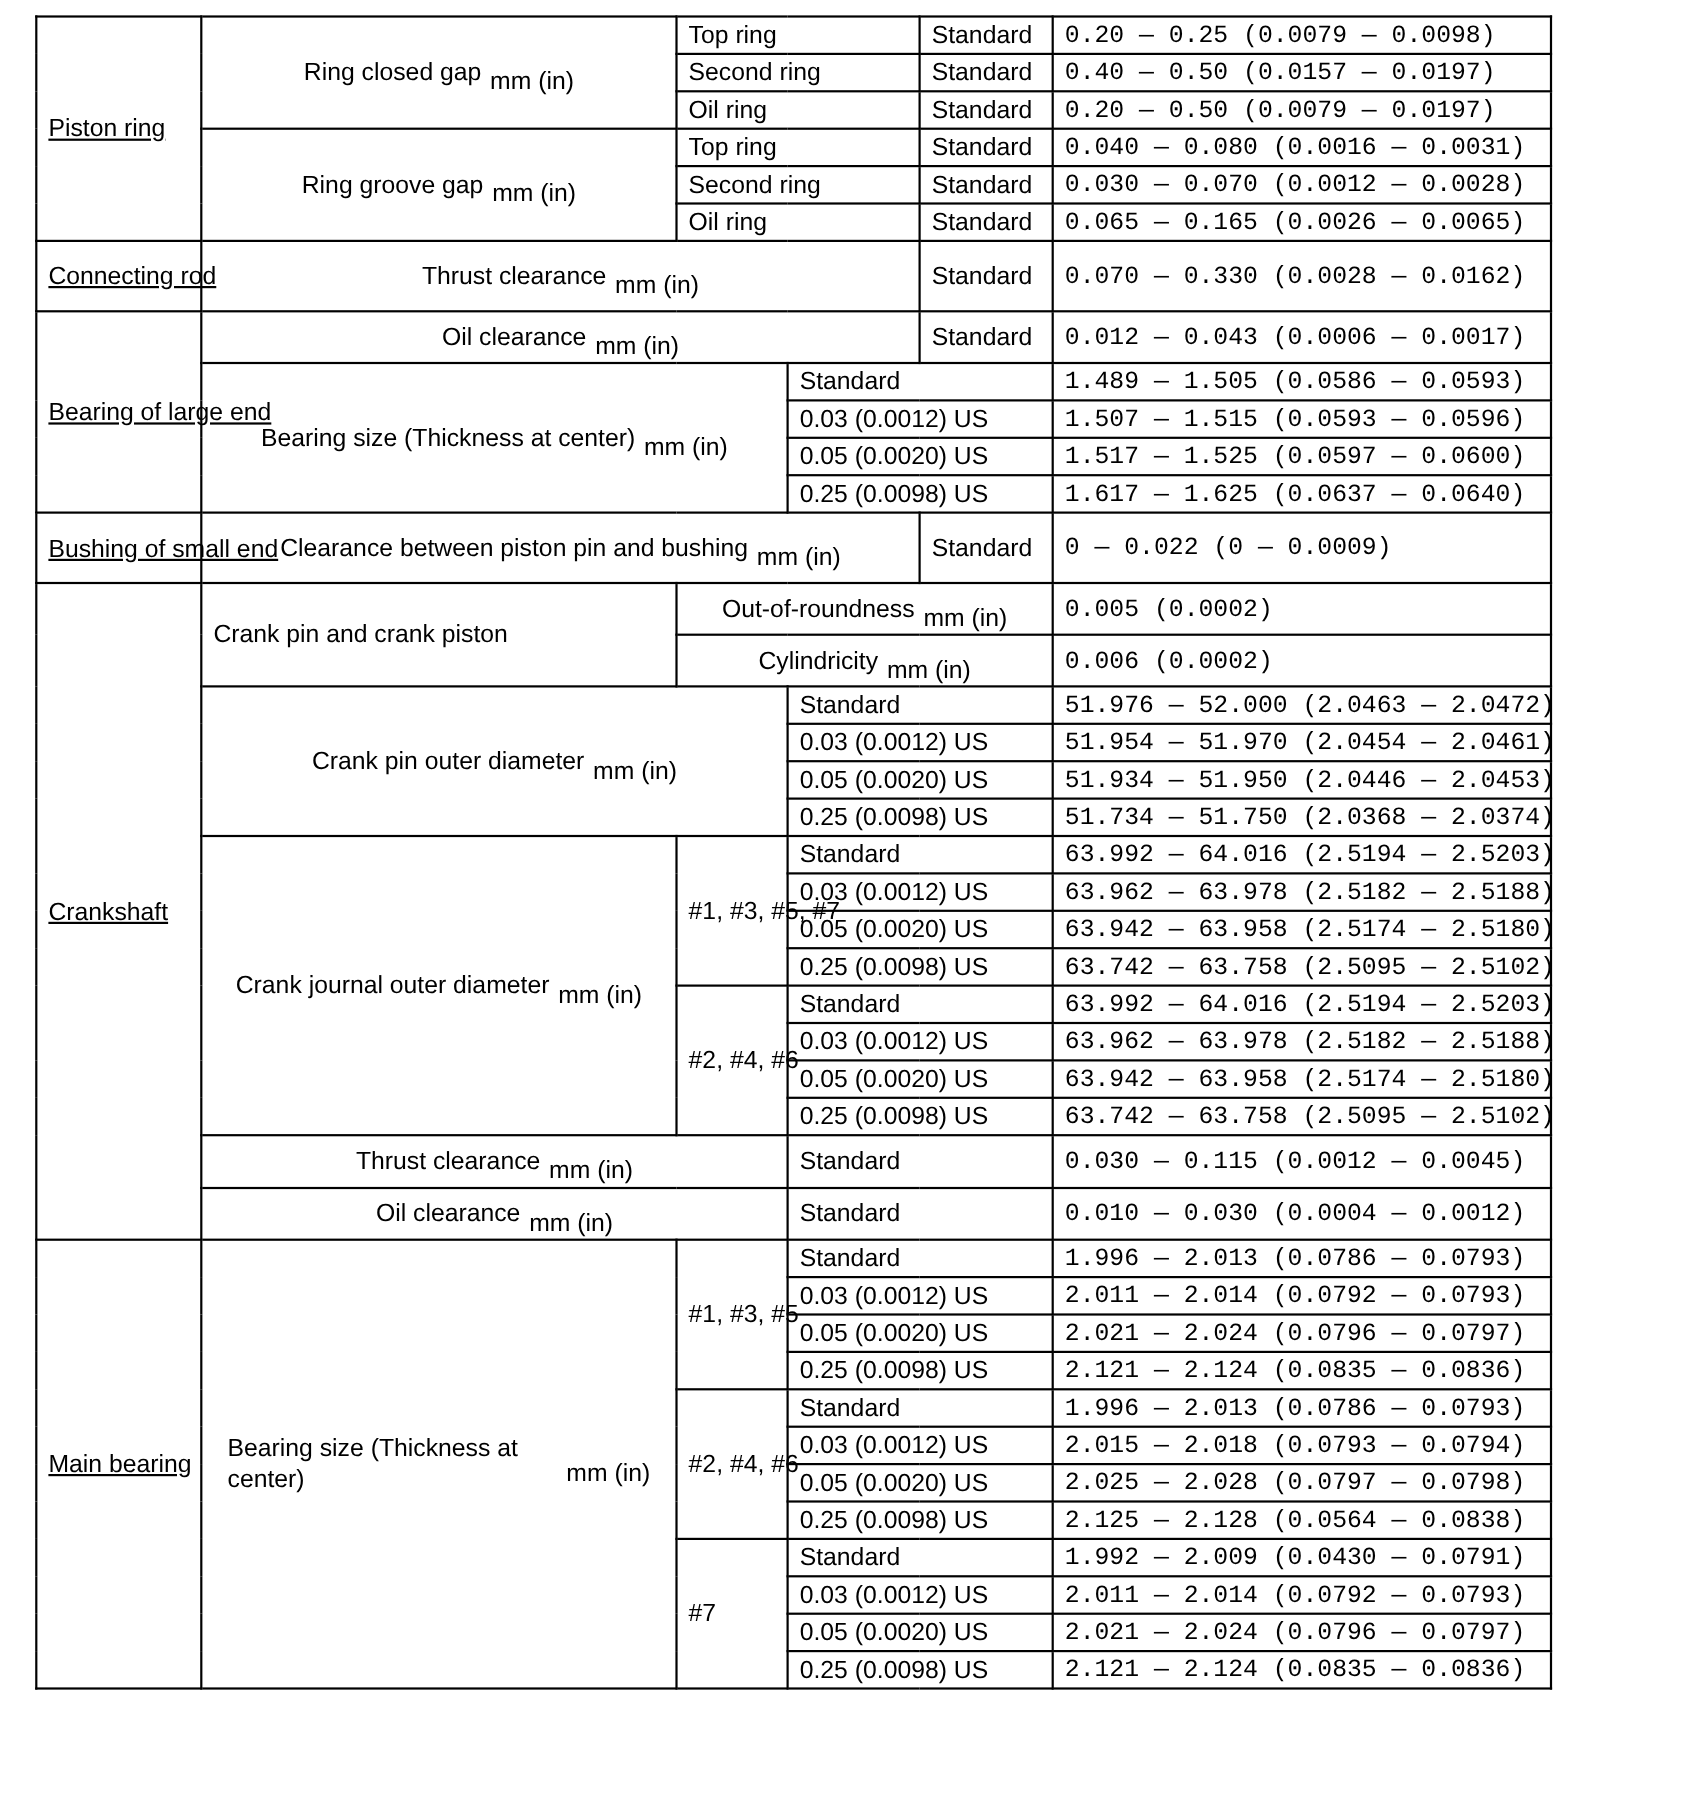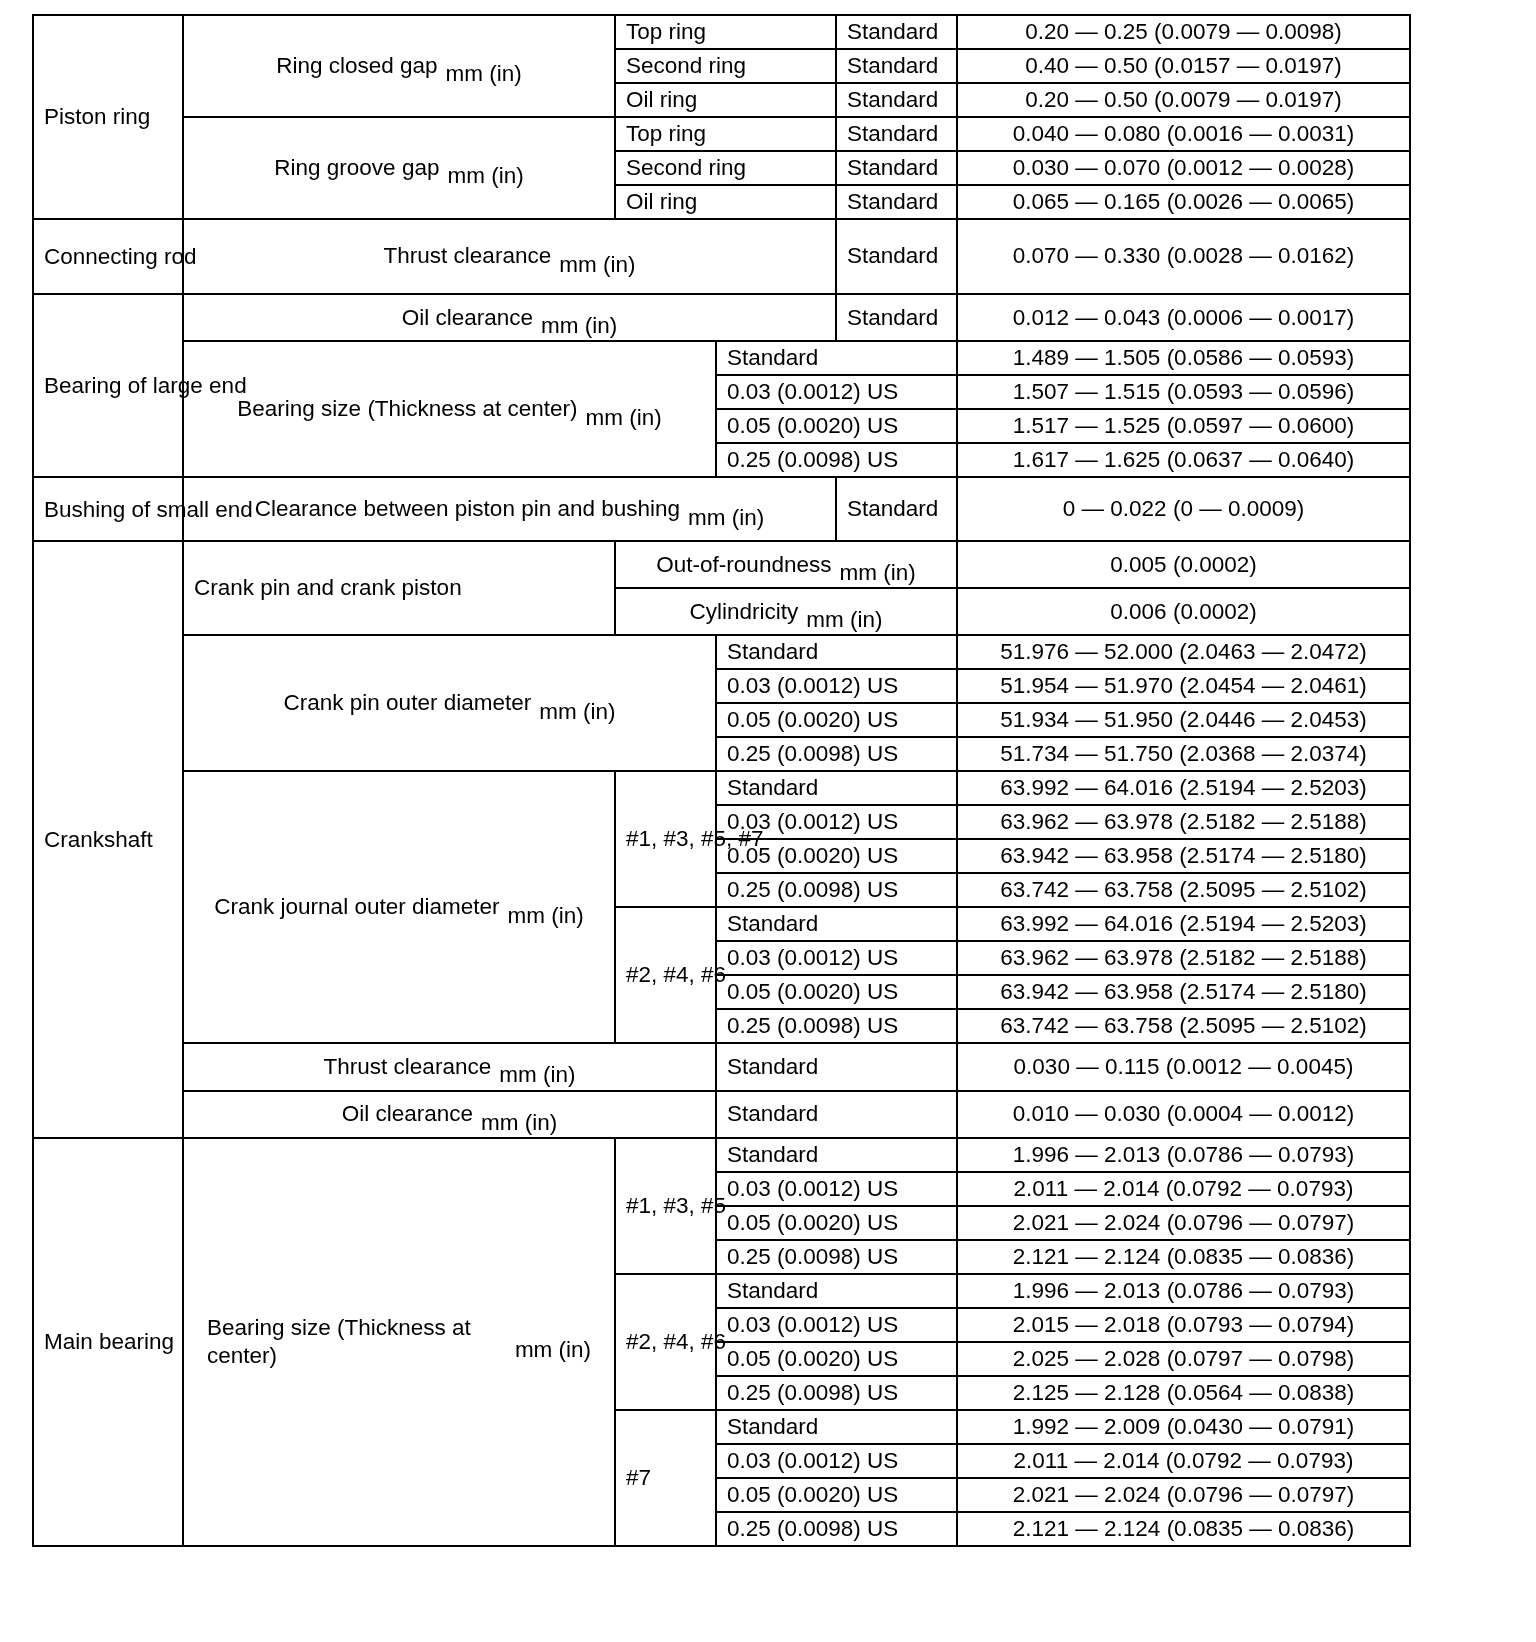--- a/index.html
+++ b/index.html
@@ -6,22 +6,22 @@
   body { width: 1536px; height: 1642px; position: relative; font-family: "Liberation Sans", sans-serif; color: #000; }
   table.spec {
     position: absolute; left: 32px; top: 14px;
     width: 1377px; border-collapse: collapse; table-layout: fixed;
     font-size: 22.5px; line-height: 1.25;
   }
   table.spec td {
     border: 2px solid #000; padding: 0 10px; height: 32px;
     vertical-align: middle; white-space: nowrap;
   }
-  td.cat { white-space: normal; line-height: 1.3; }
-  td.val { text-align: center; padding: 0 6px; }
+  td.cat { white-space: normal; line-height: 1.3; text-decoration: underline; }
+  td.val { padding: 0 6px; font-family: Liberation Mono, monospace; }
   .lbl { display: flex; justify-content: center; align-items: center; }
   .lbl .unit { margin-left: 8px; margin-top: 17px; }
   .wrap { white-space: normal; }
   .thick-top td, td.thick-top { border-top-width: 3px; }
 </style>
 </head>
 <body>
 
 <table class="spec">
   <colgroup>
@@ -72,21 +72,21 @@
       <td colspan="2">Second ring</td>
       <td>Standard</td>
       <td class="val">0.030 — 0.070 (0.0012 — 0.0028)</td>
     </tr>
     <tr>
       <td colspan="2">Oil ring</td>
       <td>Standard</td>
       <td class="val">0.065 — 0.165 (0.0026 — 0.0065)</td>
     </tr>
 
-    <tr class="thick-top" style="height:75px">
+    <tr class="thick-top" style="height:64px">
       <td class="cat">Connecting rod</td>
       <td colspan="3">
           <div class="lbl">
             <span>Thrust clearance</span>
             <span class="unit">mm (in)</span>
           </div>
         </td>
       <td>Standard</td>
       <td class="val">0.070 — 0.330 (0.0028 — 0.0162)</td>
     </tr>

